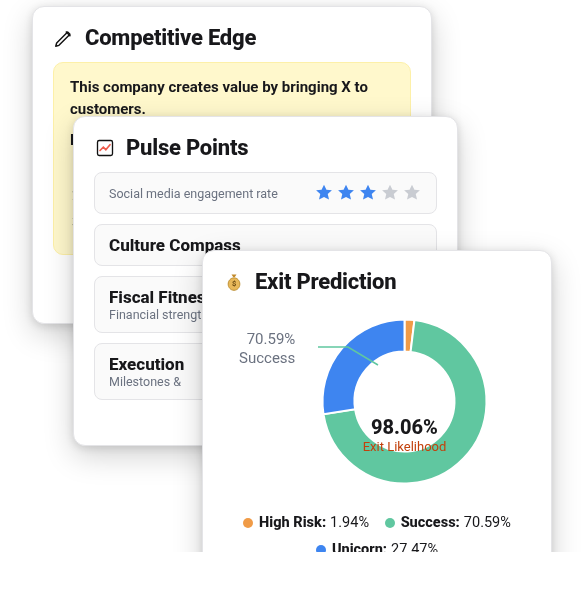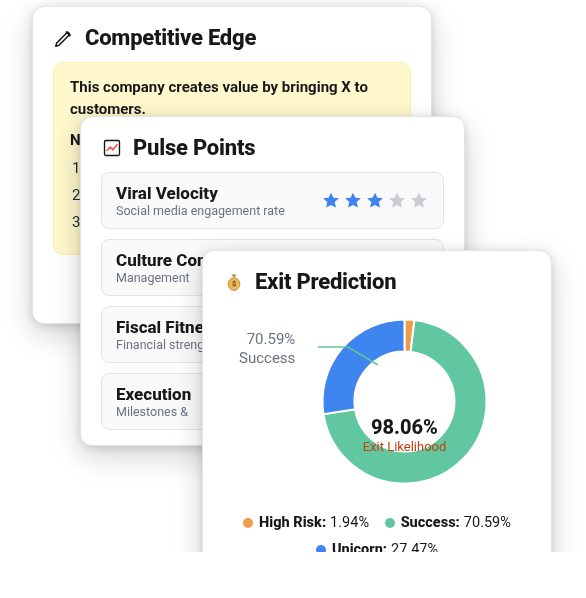--- a/index.html
+++ b/index.html
@@ -26,21 +26,21 @@
 
   
   .card1{left:32px;top:6px;width:400px;height:318px;}
   .summary{background:var(--yellow);border:1px solid var(--yellow-border);border-radius:10px;padding:14px 16px 18px;}
   .summary-title{display:flex;align-items:center;gap:8px;font-weight:700;font-size:14px;margin-bottom:10px;}
   .summary p{font-weight:700;font-size:15px;margin:0 0 10px;line-height:1.45;}
   .summary .sub{font-weight:700;font-size:15px;margin-bottom:6px;}
   .summary ol{margin:0 0 0 18px;padding:0;font-size:15px;color:#1f2937;line-height:1.8;}
 
   
-  .card2{left:80px;top:116px;width:385px;height:330px;}
+  .card2{left:73px;top:116px;width:385px;height:330px;}
   .metric{background:#fafafa;border:1px solid var(--border);border-radius:8px;padding:10px 14px;margin-bottom:10px;display:flex;align-items:center;justify-content:space-between;}
   .metric .txt{min-width:0;}
   .metric .name{font-weight:800;font-size:17px;}
   .metric .desc{font-size:12.5px;color:var(--muted);white-space:nowrap;overflow:hidden;text-overflow:ellipsis;}
   .stars{display:flex;gap:2px;flex:0 0 auto;margin-left:8px;}
   .star{width:20px;height:20px;}
 
   
   .card3{left:202px;top:250px;width:350px;height:330px;}
   .donut-wrap{position:relative;display:flex;align-items:center;justify-content:center;margin-top:6px;}
@@ -90,21 +90,20 @@
             <rect x="3" y="3" width="18" height="18" rx="2" fill="none" stroke="#111" stroke-width="1.6"></rect>
             <path d="M6 15l4-4 3 3 5-6" fill="none" stroke="#ef5b4c" stroke-width="2" stroke-linecap="round"></path>
           </svg>
       </span>
       <span>Pulse Points</span>
     </h2>
 
     <div id="metrics-list">
         <div class="metric">
           <div class="txt">
-            <div class="name">Viral Velocity</div>
             <div class="desc">Social media engagement rate</div>
           </div>
           <div class="stars">
             <svg viewBox="0 0 24 24" class="star">
               <path d="M12 2l2.9 6 6.6.6-5 4.6 1.5 6.5L12 16.9 6 19.7l1.5-6.5-5-4.6 6.6-.6L12 2z" fill="var(--star-on)"></path>
             </svg>
             <svg viewBox="0 0 24 24" class="star">
               <path d="M12 2l2.9 6 6.6.6-5 4.6 1.5 6.5L12 16.9 6 19.7l1.5-6.5-5-4.6 6.6-.6L12 2z" fill="var(--star-on)"></path>
             </svg>
             <svg viewBox="0 0 24 24" class="star">
@@ -114,21 +113,20 @@
               <path d="M12 2l2.9 6 6.6.6-5 4.6 1.5 6.5L12 16.9 6 19.7l1.5-6.5-5-4.6 6.6-.6L12 2z" fill="var(--star-off)"></path>
             </svg>
             <svg viewBox="0 0 24 24" class="star">
               <path d="M12 2l2.9 6 6.6.6-5 4.6 1.5 6.5L12 16.9 6 19.7l1.5-6.5-5-4.6 6.6-.6L12 2z" fill="var(--star-off)"></path>
             </svg>
           </div>
         </div>
         <div class="metric">
           <div class="txt">
             <div class="name">Culture Compass</div>
-            <div class="desc">Management</div>
           </div>
         </div>
         <div class="metric">
           <div class="txt">
             <div class="name">Fiscal Fitness</div>
             <div class="desc">Financial strength</div>
           </div>
         </div>
         <div class="metric">
           <div class="txt">

